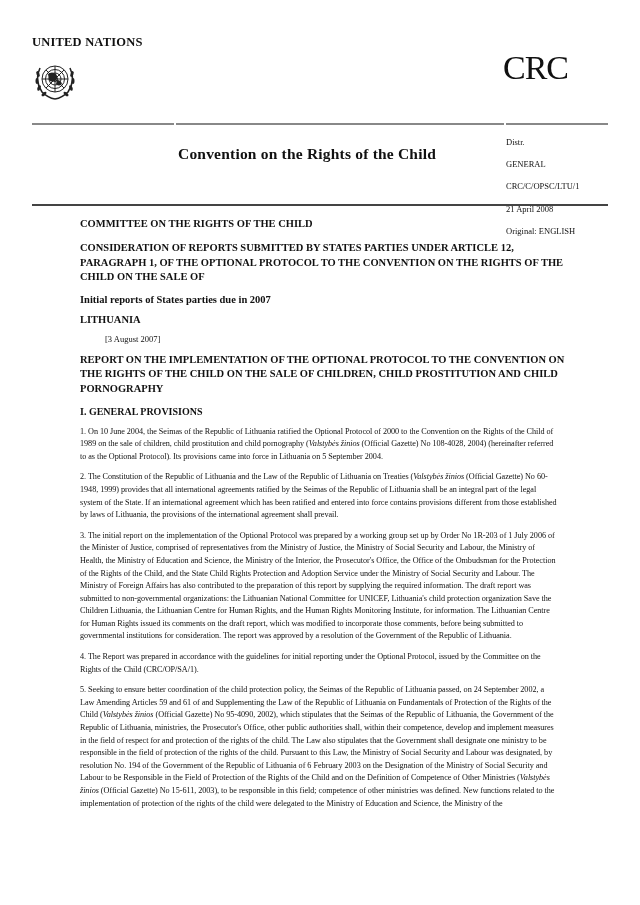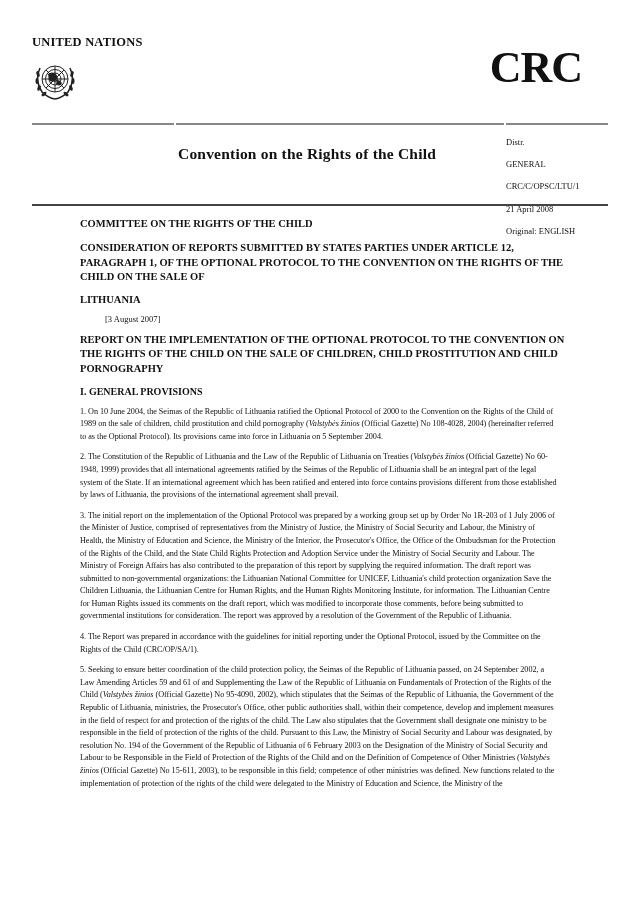--- a/index.html
+++ b/index.html
@@ -1,20 +1,20 @@
 <!DOCTYPE html>
 <html><head>
 <meta charset="utf-8">
 <style>
   html, body { margin: 0; padding: 0; background: #ffffff; }
   body { width: 640px; height: 905px; position: relative; overflow: hidden; color: #111; font-family: "Liberation Serif", serif; }
   .abs { position: absolute; }
   .org { left: 32px; top: 35px; font-size: 12.5px; font-weight: bold; letter-spacing: 0.2px; }
   .logo { left: 32px; top: 60px; width: 46px; height: 42px; }
-  .symbol { right: 58px; top: 48px; font-size: 44px; font-weight: bold; letter-spacing: -1px; line-height: 40px; }
+  .symbol { right: 72px; top: 48px; font-size: 34px; font-weight: normal; letter-spacing: -1px; line-height: 40px; }
   .rule-top { top: 123px; height: 2px; background: #888; }
   .rule-bottom { left: 32px; width: 576px; top: 204px; height: 2px; background: #444; }
   .body-title { left: 178px; top: 145px; font-size: 15.5px; font-weight: bold; letter-spacing: 0.2px; }
   .meta { left: 506px; top: 131px; font-size: 8.5px; line-height: 22.2px; }
   .meta div { white-space: nowrap; }
   .content { left: 80px; top: 218px; width: 496px; }
   .h { font-weight: bold; font-size: 10.5px; line-height: 14.6px; margin: 0 0 9px 0; }
   .sub { font-weight: bold; font-size: 10.5px; margin: 0 0 9px 0; }
   .date { font-size: 8.5px; margin: 0 0 9px 0; padding-left: 25px; }
   .sec { font-weight: bold; font-size: 10px; margin: 0 0 9px 0; }
@@ -70,20 +70,21 @@
   <div>CRC/C/OPSC/LTU/1</div>
   <div>21 April 2008</div>
   <div>Original: ENGLISH</div>
 </div>
 
 <div class="abs rule-bottom"></div>
 
 <div class="abs content">
   <div class="sub">COMMITTEE ON THE RIGHTS OF THE CHILD</div>
   <div class="h" style="margin-bottom:9px;margin-top:12px;">CONSIDERATION OF REPORTS SUBMITTED BY STATES PARTIES UNDER ARTICLE 12, PARAGRAPH 1, OF THE OPTIONAL PROTOCOL TO THE CONVENTION ON THE RIGHTS OF THE CHILD ON THE SALE OF</div>
+  <div class="sub">Initial reports of States parties due in 2007</div>
   <div class="sub">LITHUANIA</div>
   <div class="date">[3 August 2007]</div>
   <div class="h">REPORT ON THE IMPLEMENTATION OF THE OPTIONAL PROTOCOL TO THE CONVENTION ON THE RIGHTS OF THE CHILD ON THE SALE OF CHILDREN, CHILD PROSTITUTION AND CHILD PORNOGRAPHY</div>
   <div class="sec">I. GENERAL PROVISIONS</div>
 
   <p class="p"><span>1. On 10 June 2004, the Seimas of the Republic of Lithuania ratified the Optional Protocol of 2000 to the Convention on the Rights of the Child of 1989 on the sale of children, child prostitution and child pornography (</span><i>Valstybės žinios</i><span> (Official Gazette) No 108-4028, 2004) (hereinafter referred to as the Optional Protocol). Its provisions came into force in Lithuania on 5 September 2004.</span></p>
   <p class="p"><span>2. The Constitution of the Republic of Lithuania and the Law of the Republic of Lithuania on Treaties (</span><i>Valstybės žinios</i><span> (Official Gazette) No 60-1948, 1999) provides that all international agreements ratified by the Seimas of the Republic of Lithuania shall be an integral part of the legal system of the State. If an international agreement which has been ratified and entered into force contains provisions different from those established by laws of Lithuania, the provisions of the international agreement shall prevail.</span></p>
   <p class="p"><span>3. The initial report on the implementation of the Optional Protocol was prepared by a working group set up by Order No 1R-203 of 1 July 2006 of the Minister of Justice, comprised of representatives from the Ministry of Justice, the Ministry of Social Security and Labour, the Ministry of Health, the Ministry of Education and Science, the Ministry of the Interior, the Prosecutor's Office, the Office of the Ombudsman for the Protection of the Rights of the Child, and the State Child Rights Protection and Adoption Service under the Ministry of Social Security and Labour. The Ministry of Foreign Affairs has also contributed to the preparation of this report by supplying the required information. The draft report was submitted to non-governmental organizations: the Lithuanian National Committee for UNICEF, Lithuania's child protection organization Save the Children Lithuania, the Lithuanian Centre for Human Rights, and the Human Rights Monitoring Institute, for information. The Lithuanian Centre for Human Rights issued its comments on the draft report, which was modified to incorporate those comments, before being submitted to governmental institutions for consideration. The report was approved by a resolution of the Government of the Republic of Lithuania.</span></p>
   <p class="p"><span>4. The Report was prepared in accordance with the guidelines for initial reporting under the Optional Protocol, issued by the Committee on the Rights of the Child (CRC/OP/SA/1).</span></p>
   <p class="p"><span>5. Seeking to ensure better coordination of the child protection policy, the Seimas of the Republic of Lithuania passed, on 24 September 2002, a Law Amending Articles 59 and 61 of and Supplementing the Law of the Republic of Lithuania on Fundamentals of Protection of the Rights of the Child (</span><i>Valstybės žinios</i><span> (Official Gazette) No 95-4090, 2002), which stipulates that the Seimas of the Republic of Lithuania, the Government of the Republic of Lithuania, ministries, the Prosecutor's Office, other public authorities shall, within their competence, develop and implement measures in the field of respect for and protection of the rights of the child. The Law also stipulates that the Government shall designate one ministry to be responsible in the field of protection of the rights of the child. Pursuant to this Law, the Ministry of Social Security and Labour was designated, by resolution No. 194 of the Government of the Republic of Lithuania of 6 February 2003 on the Designation of the Ministry of Social Security and Labour to be Responsible in the Field of Protection of the Rights of the Child and on the Definition of Competence of Other Ministries (</span><i>Valstybės žinios</i><span> (Official Gazette) No 15-611, 2003), to be responsible in this field; competence of other ministries was defined. New functions related to the implementation of protection of the rights of the child were delegated to the Ministry of Education and Science, the Ministry of the</span></p>

